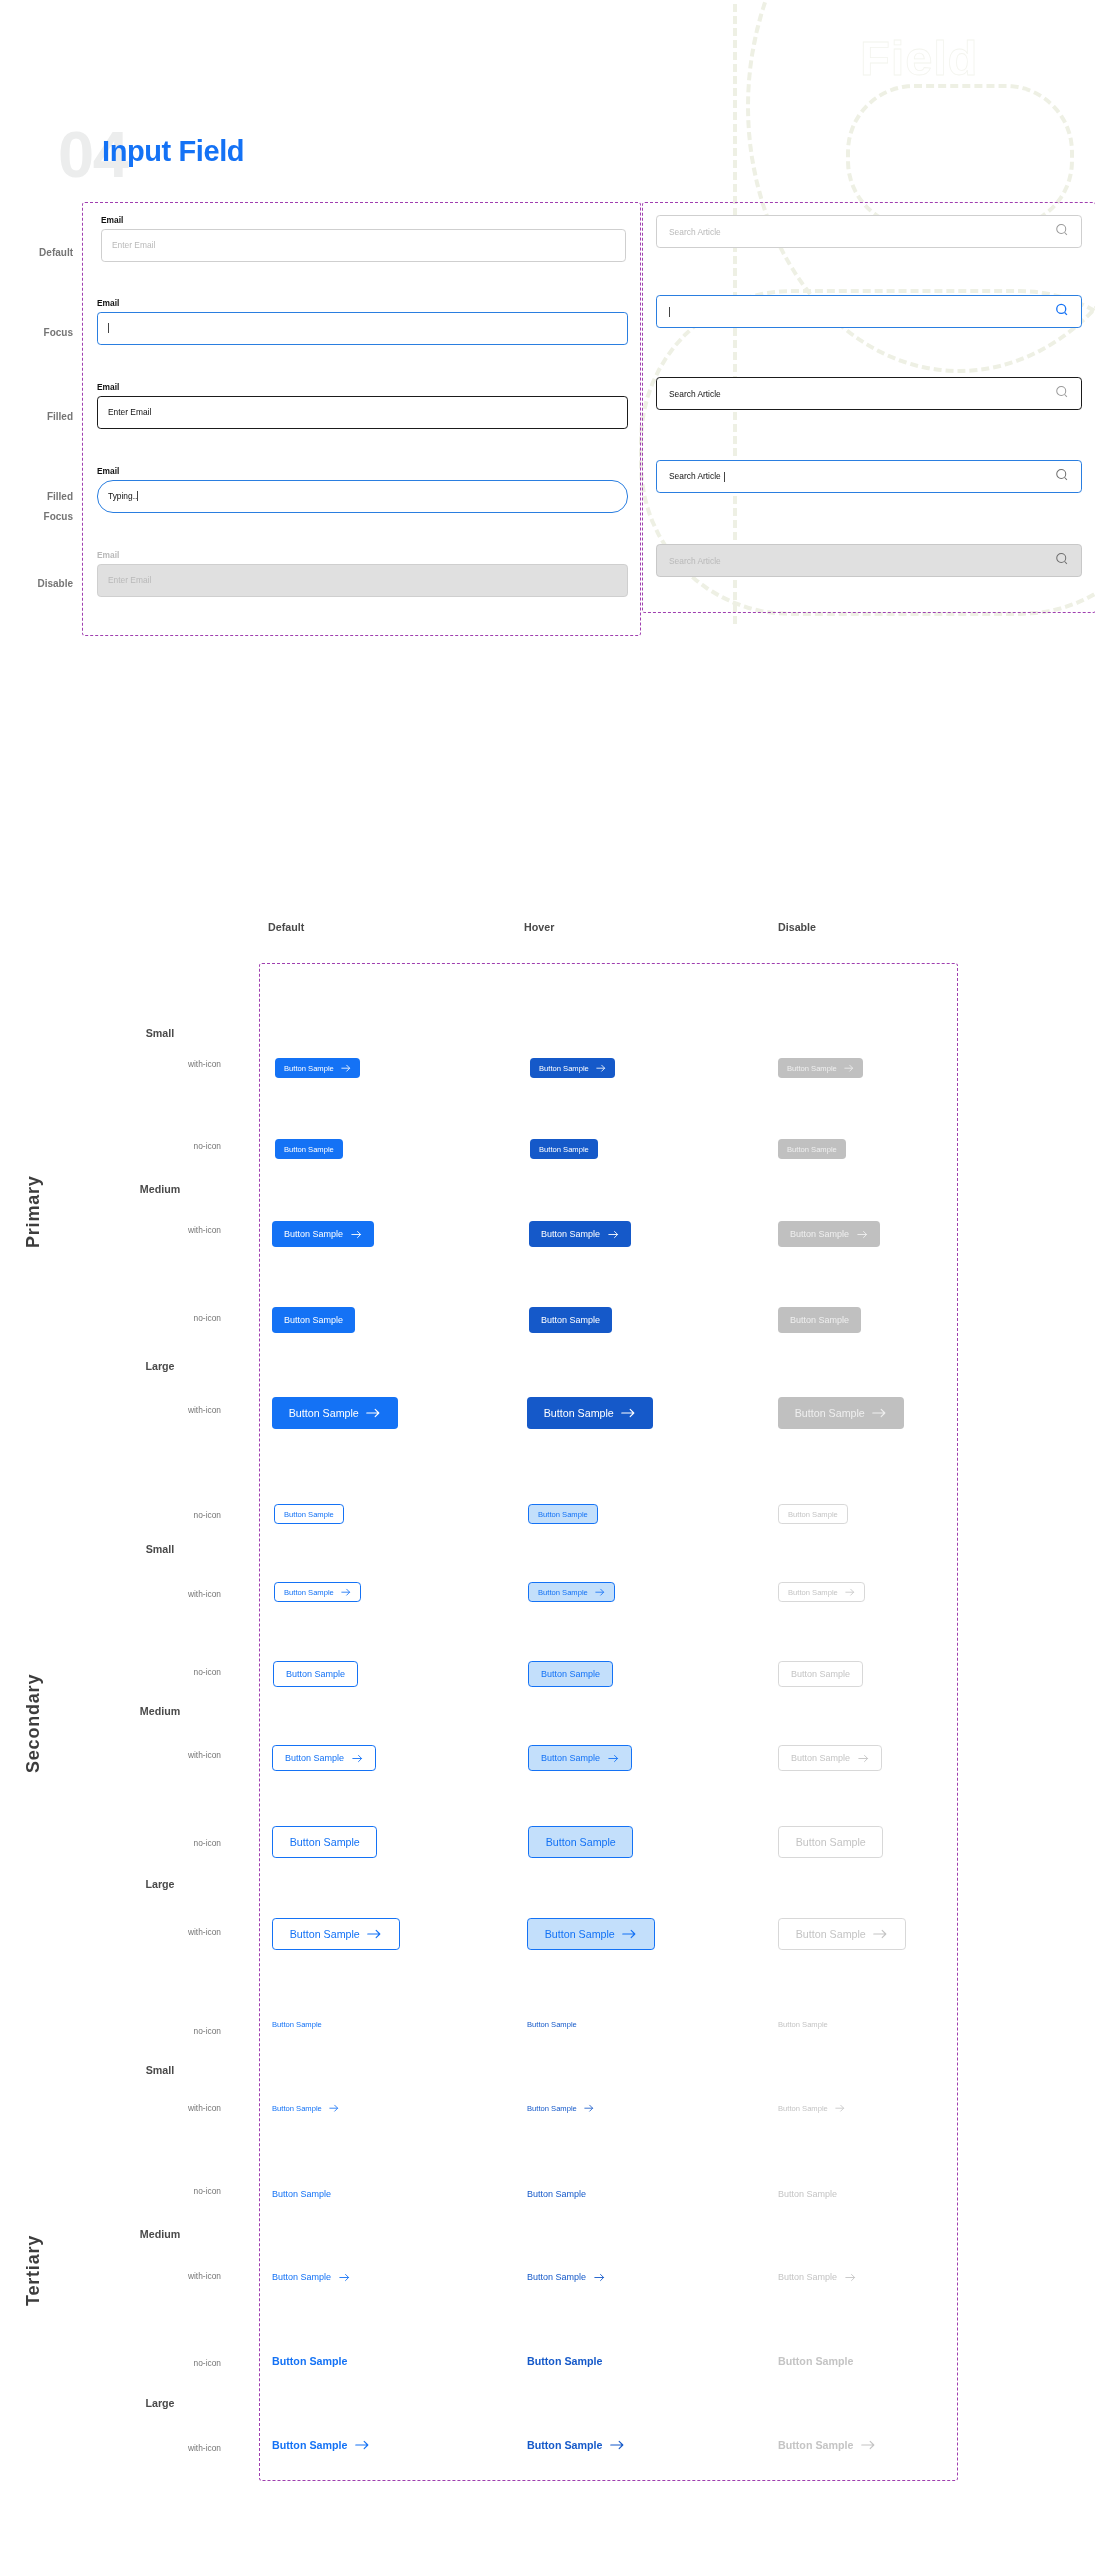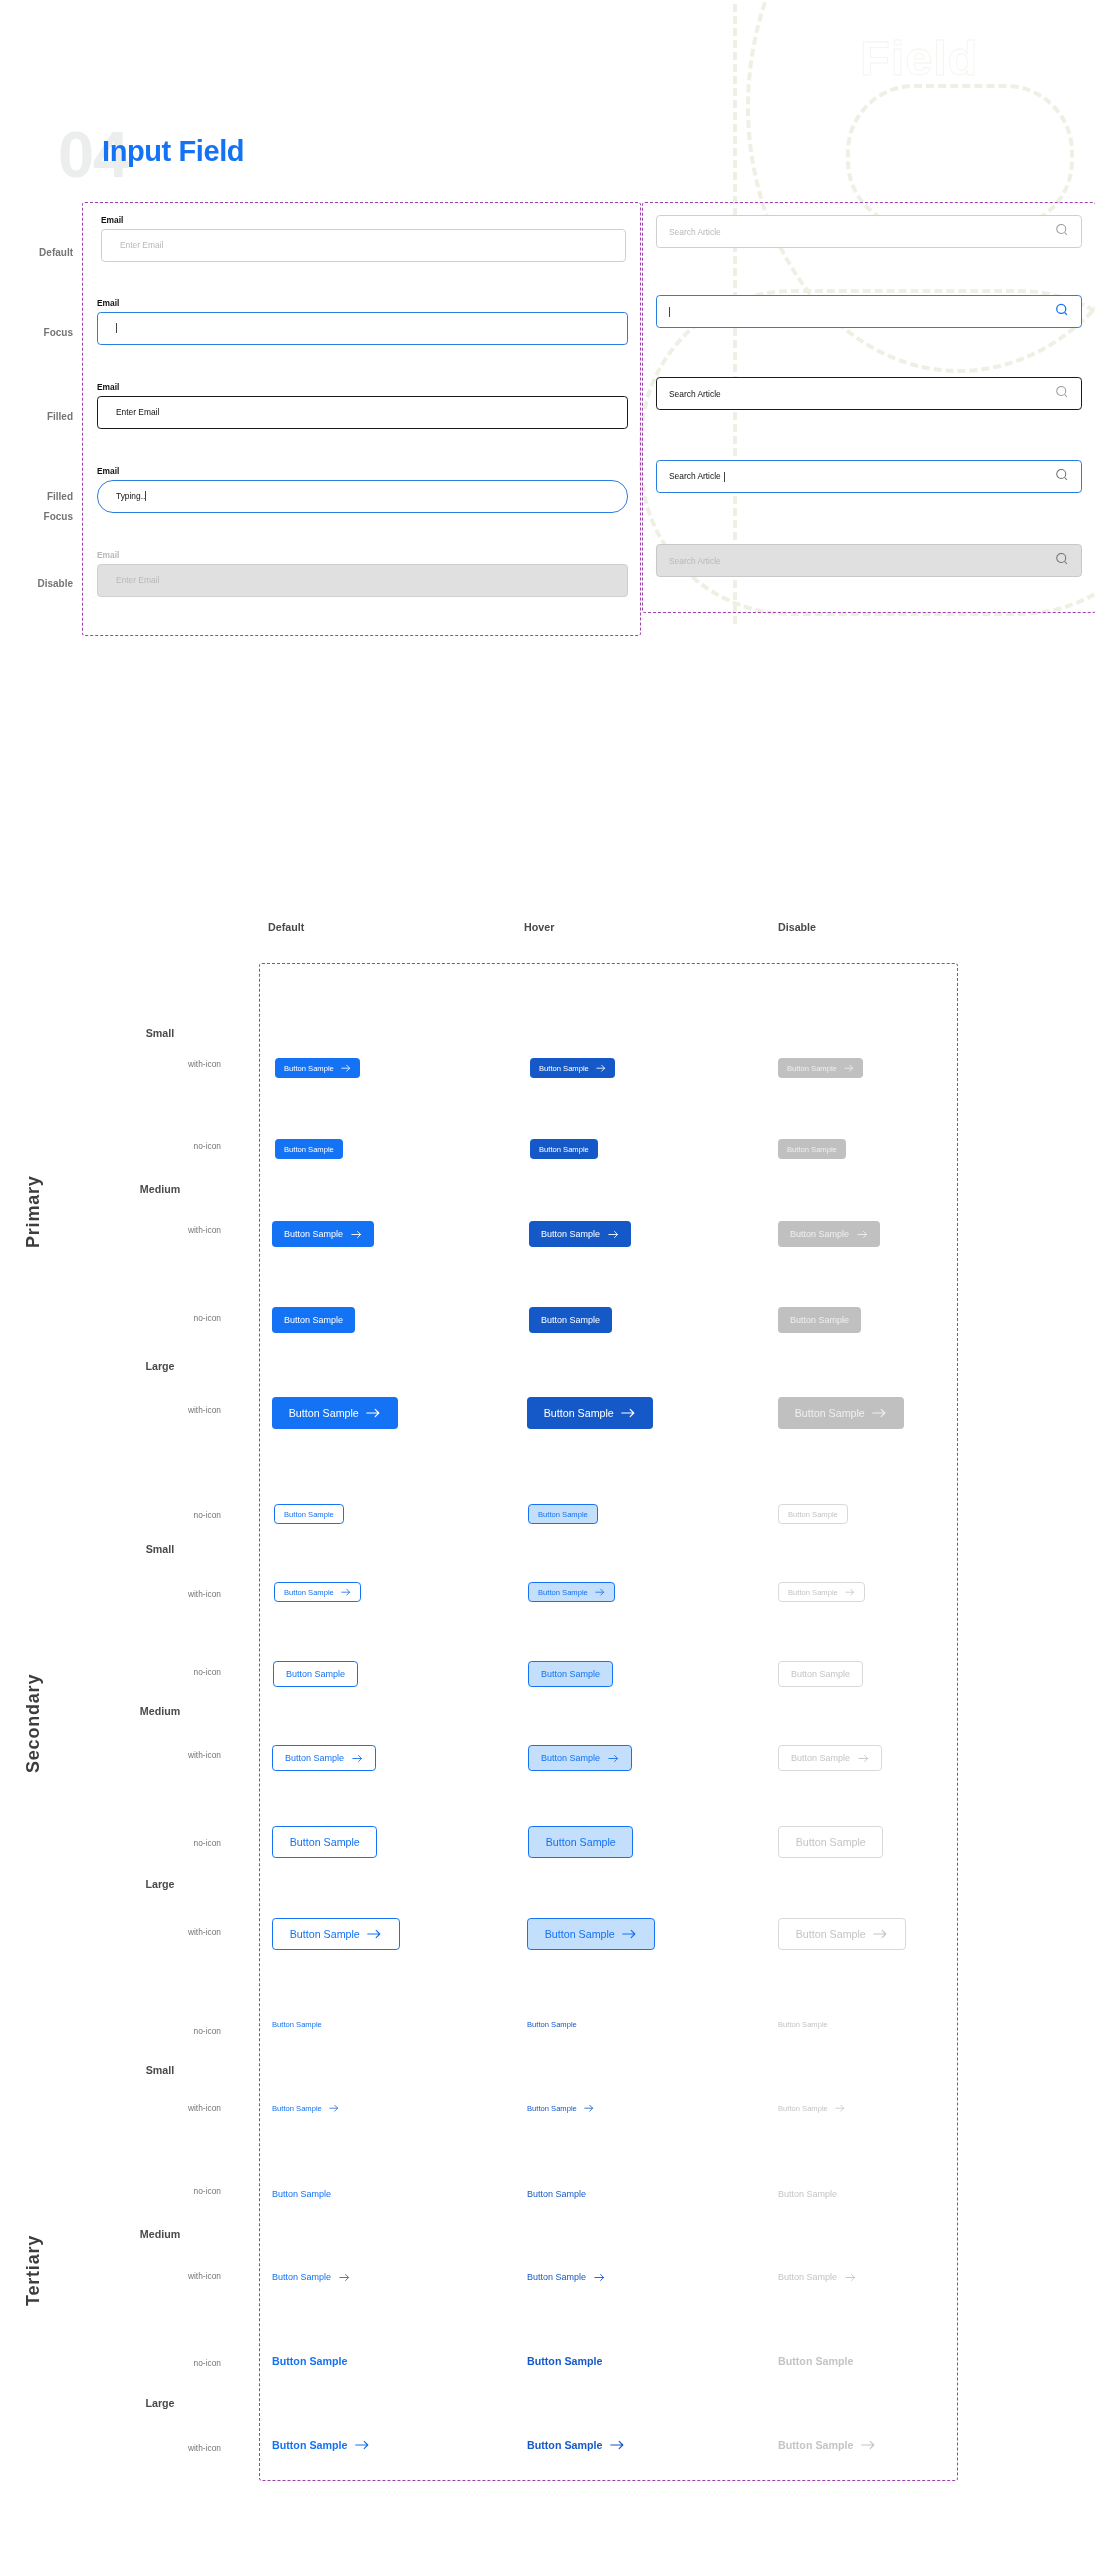--- a/index.html
+++ b/index.html
@@ -69,21 +69,21 @@
     font-size: 8.4px; color: #111; margin-bottom: 3.8px; display: block;
     font-weight: 700;
   }
   .field-label.muted { color: #b9b9b9; }
   .field-box {
     width: 100%;
     border: 0.8px solid #cfcfcf;
     border-radius: 3.8px;
     background: #fff;
     display: flex; align-items: center;
-    padding: 0 18px;
+    padding: 0 10px;
     font-size: 8.4px;
   }
   .field-box .txt { color: #b9b9b9; }
   .field-box .txt.filled { color: #111; }
   .field-box.focus { border: 1.5px solid #2a7ee0; }
   .field-box.filled { border: 1.5px solid #1b1b1b; }
   .field-box.focus-filled { border: 1.5px solid #2a7ee0; }
   .field-box.disabled { border: 0.8px solid #cfcfcf; background: #e0e0e0; }
   .caret {
     display: inline-block; width: 0.8px; height: 10px; background: #444;

